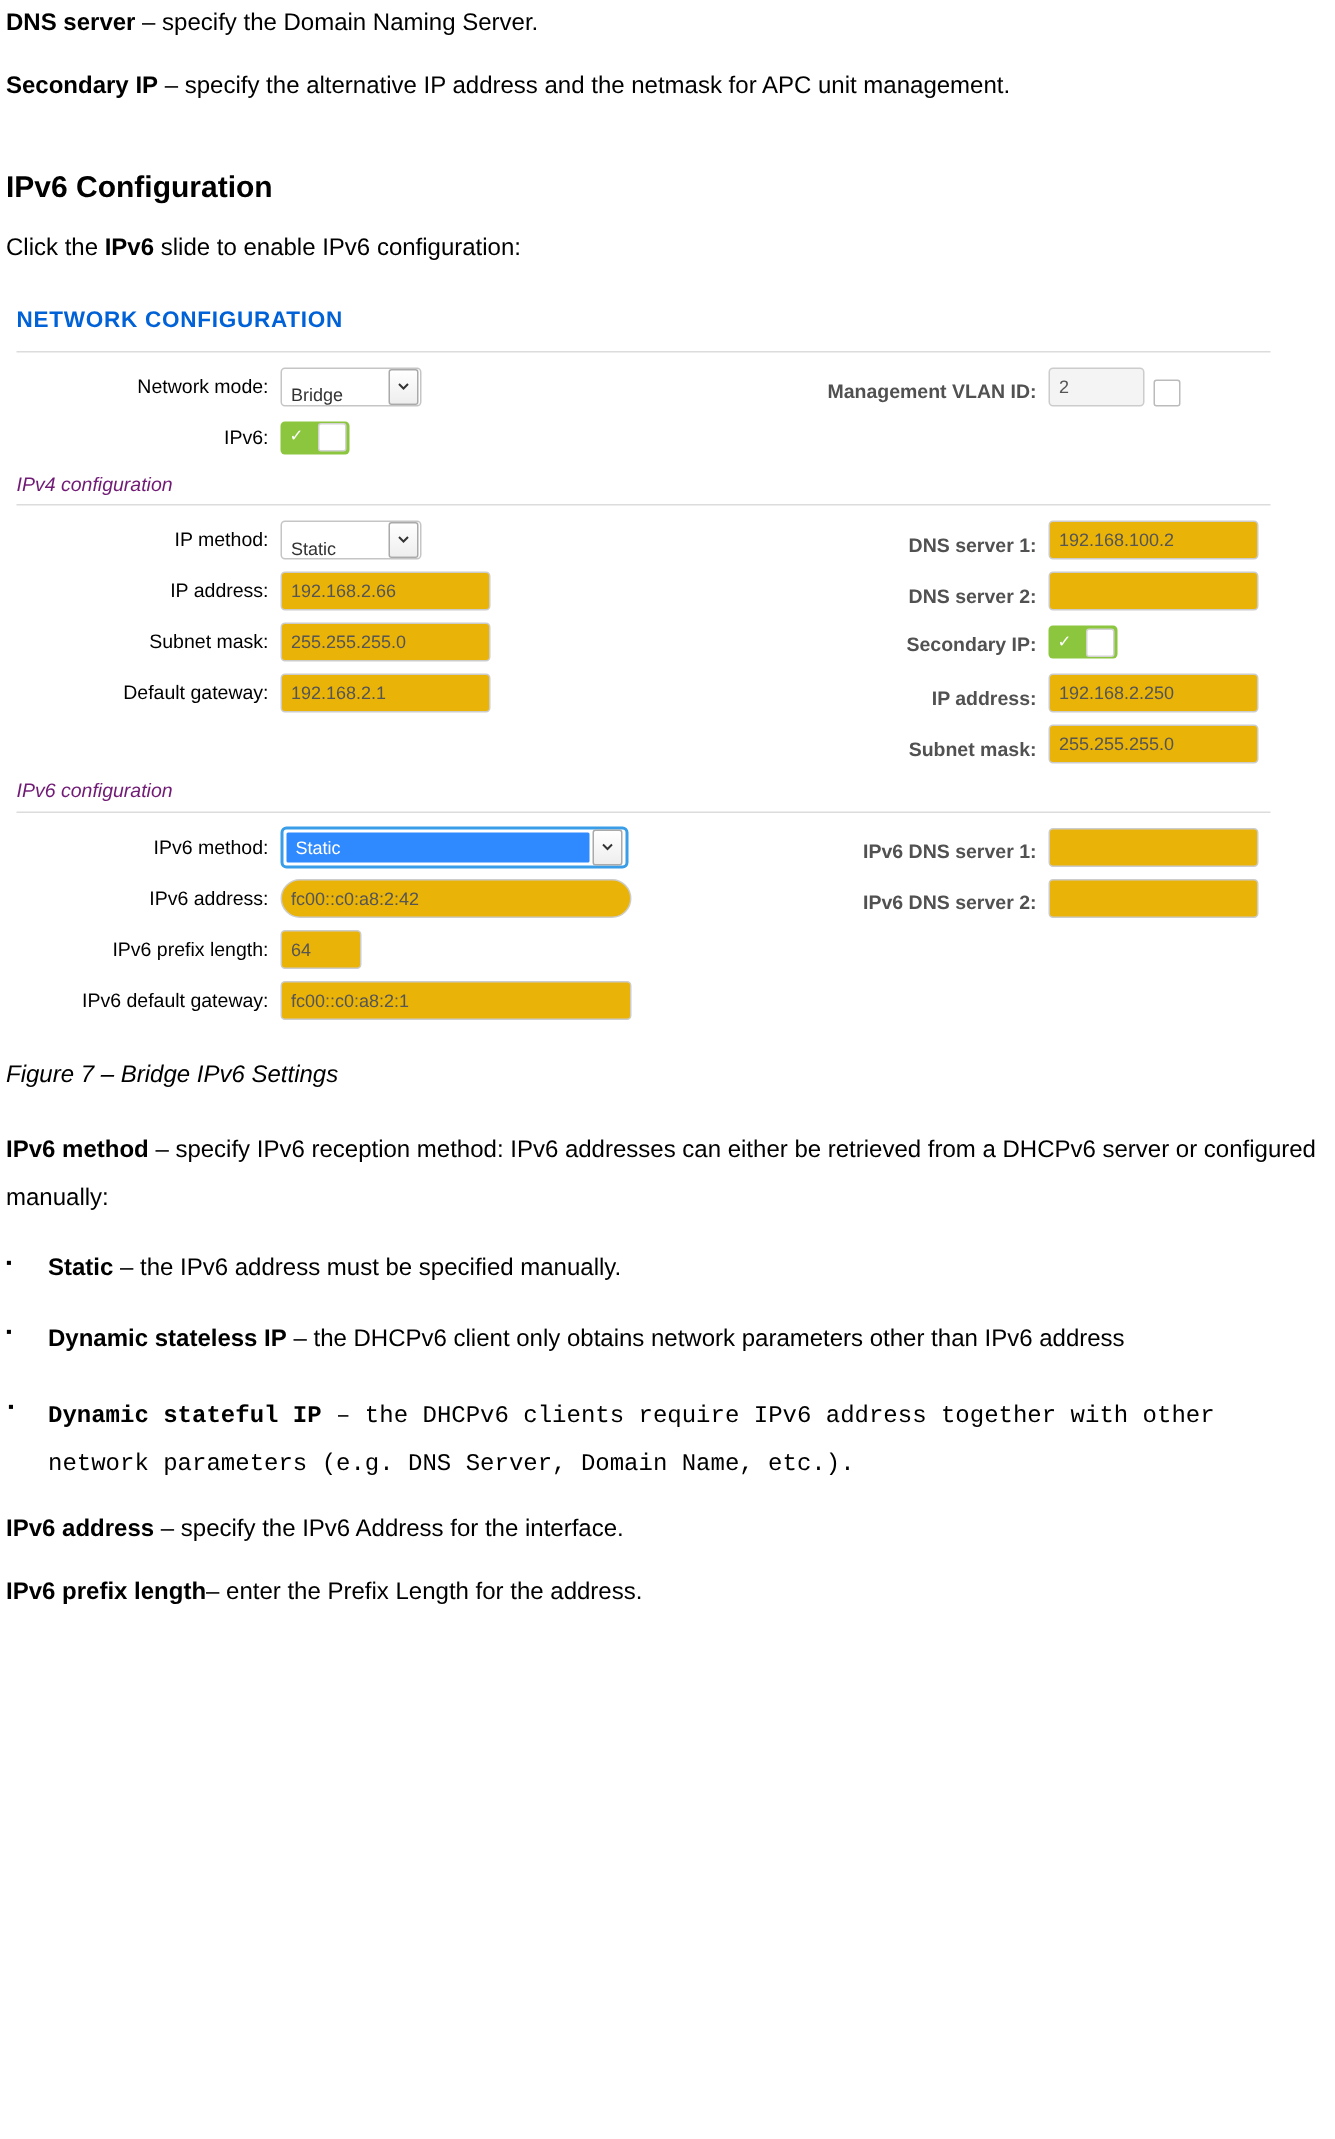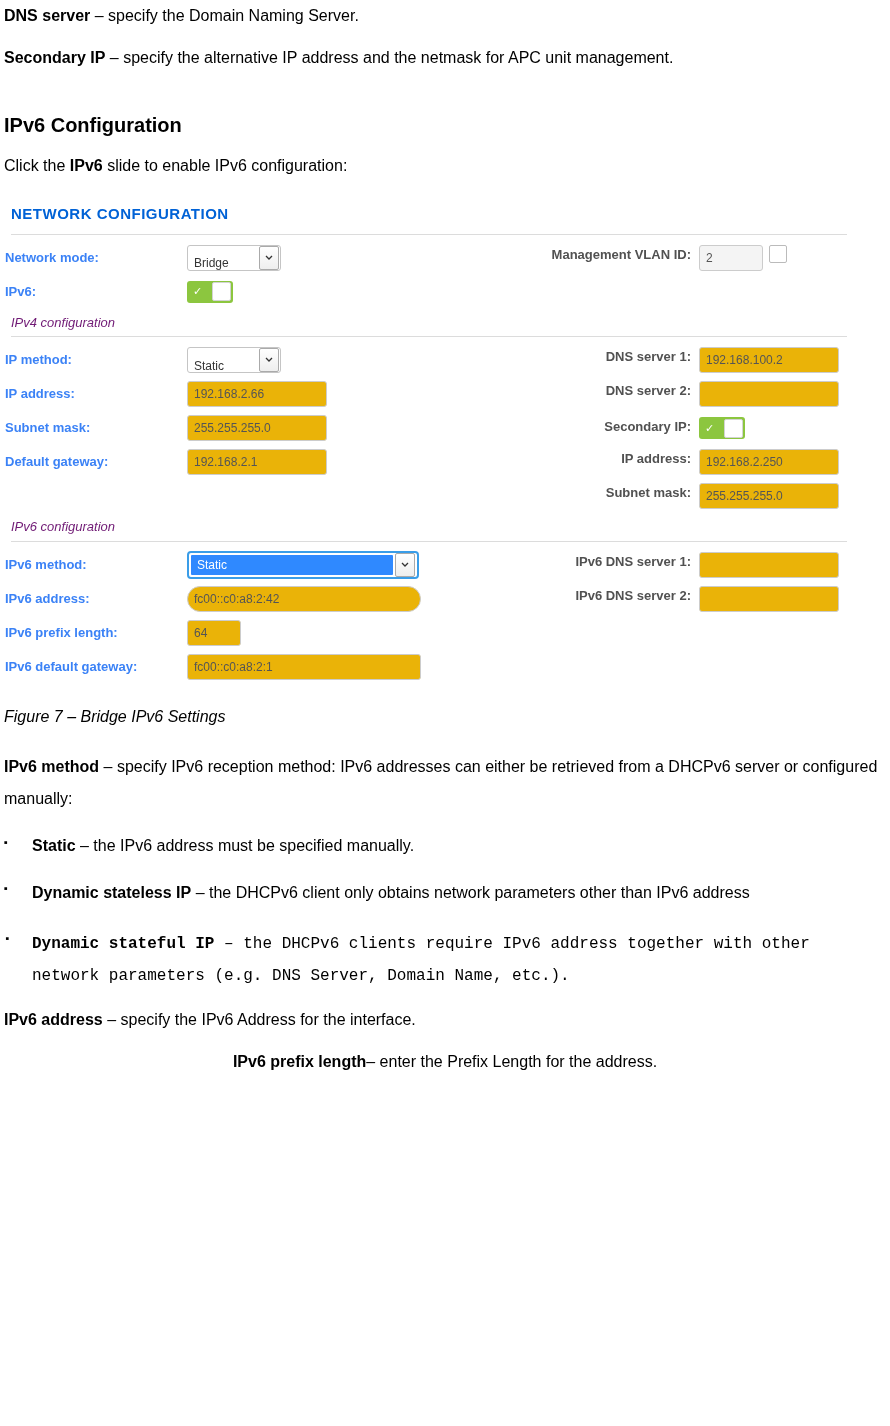--- a/index.html
+++ b/index.html
@@ -65,26 +65,27 @@
     font-style: italic;
     font-size: 13px;
     padding: 4px 6px 2px 6px;
   }
   .row {
     display: flex;
     align-items: center;
     height: 34px;
   }
   .col-left { width: 430px; display: flex; align-items: center; }
-  .col-right { flex: 1; display: flex; align-items: flex-start; }
+  .col-right { flex: 1; display: flex; align-items: flex-end; }
   .label {
     width: 182px;
+    text-align: right;
     font-size: 13px;
-    color: #3b82f6;
-    font-weight: bold;
+    color: #000000;
+    font-weight: normal;
     padding-right: 8px;
     box-sizing: border-box;
   }
   .label-r {
     width: 264px;
     text-align: right;
     font-size: 13px;
     color: #515151;
     font-weight: bold;
     padding-right: 8px;
@@ -376,15 +377,15 @@
   </li>
   <li style="line-height:2;font-family:Liberation Mono, monospace;">
     <b>Dynamic stateful IP</b><span> – the DHCPv6 clients require IPv6 address together with other network parameters (e.g. DNS Server, Domain Name, etc.).</span>
   </li>
 </ul>
 
 <p>
   <b>IPv6 address</b><span> – specify the IPv6 Address for the interface.</span>
 </p>
 
-<p style="margin-bottom:0;text-align:center;">
+<p style="margin-bottom:0;">
   <b>IPv6 prefix length</b><span>– enter the Prefix Length for the address.</span>
 </p>
 
 </body></html>

